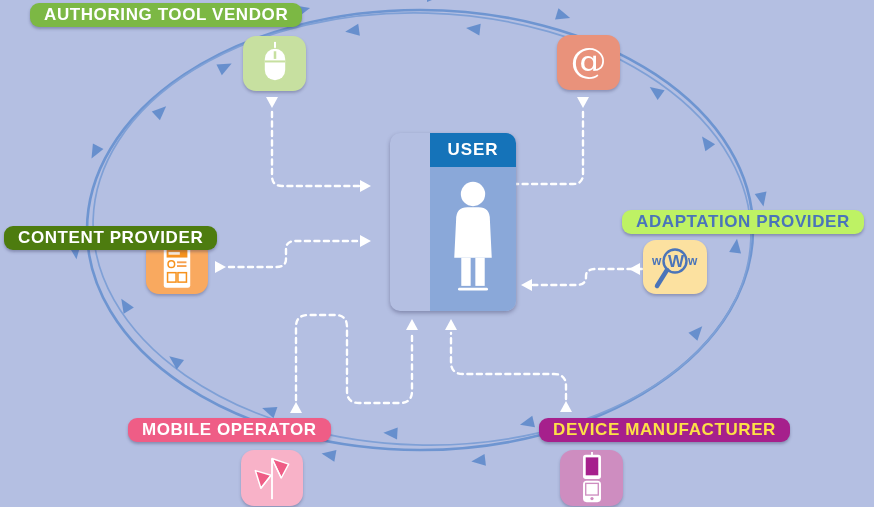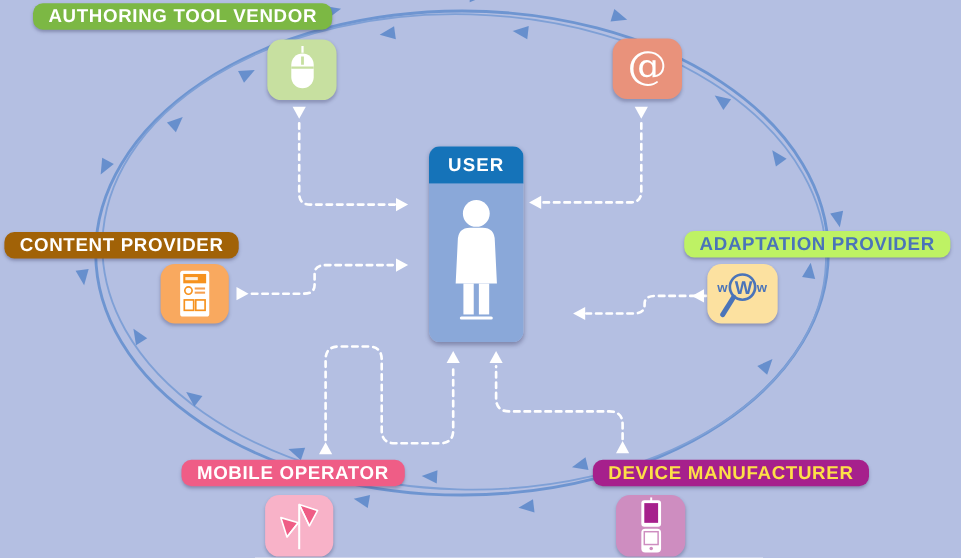--- a/index.html
+++ b/index.html
@@ -17,21 +17,21 @@
   }
   .icon-box{
     position:absolute;border-radius:13px;z-index:1;
     display:flex;align-items:center;justify-content:center;
     box-shadow:0 2px 3px rgba(50,50,90,.3);
   }
   .user-card{
     position:absolute;left:390px;top:133px;width:86px;height:178px;
     border-radius:10px;overflow:hidden;z-index:2;
     box-shadow:0 2px 4px rgba(50,50,90,.4);
-    display:flex;flex-direction:column;
+    display:flex;flex-direction:column;padding-left:40px;
   }
   .user-header{
     height:34px;display:flex;align-items:center;justify-content:center;
     color:#fff;font-weight:bold;font-size:17px;letter-spacing:1px;
   }
   .user-body{flex:1;display:flex;align-items:center;justify-content:center;}
   .at-glyph{
     color:#fff;font-family:"DejaVu Serif",serif;font-size:36px;line-height:1;
     transform:translateY(-2px);
   }
@@ -125,21 +125,21 @@
       <rect x="4" y="2" width="28" height="44" rx="2.5" fill="#ffffff"></rect>
       <rect x="7" y="5" width="22" height="9" fill="#f6921e"></rect>
       <rect x="9" y="8" width="12" height="3" fill="#ffffff" opacity="0.85"></rect>
       <circle cx="12" cy="21" r="3.5" fill="none" stroke="#f6921e" stroke-width="1.6"></circle>
       <rect x="18" y="18" width="10" height="2" fill="#f6a04f"></rect>
       <rect x="18" y="22" width="10" height="2" fill="#f6a04f"></rect>
       <rect x="8" y="30" width="9" height="10" fill="none" stroke="#f6921e" stroke-width="1.6"></rect>
       <rect x="19" y="30" width="9" height="10" fill="none" stroke="#f6921e" stroke-width="1.6"></rect>
     </svg>
   </div>
-  <div class="label-pill" style="left: 4px; top: 211px; background: #a16207; color: rgb(255, 255, 255);">CONTENT PROVIDER</div>
+  <div class="label-pill" style="left: 4px; top: 226px; background: #4d7c0f; color: rgb(255, 255, 255);">CONTENT PROVIDER</div>
 
   <div class="icon-box" style="left: 643px; top: 240px; width: 64px; height: 54px; background: rgb(252, 225, 160);">
     <svg width="56" height="48" viewBox="0 0 56 48">
       <text x="5" y="22" font-size="12" font-weight="bold" fill="#4a74b9" font-family="Liberation Sans,sans-serif">w</text>
       <text x="21" y="24" font-size="17" font-weight="bold" fill="#4a74b9" font-family="Liberation Sans,sans-serif">W</text>
       <text x="41" y="22" font-size="12" font-weight="bold" fill="#4a74b9" font-family="Liberation Sans,sans-serif">w</text>
       <circle cx="28" cy="18" r="11.5" fill="none" stroke="#4a74b9" stroke-width="2.4"></circle>
       <line x1="20" y1="27" x2="10" y2="43" stroke="#4a74b9" stroke-width="4.5" stroke-linecap="round"></line>
     </svg>
   </div>
@@ -147,21 +147,21 @@
 
   <div class="icon-box" style="left: 241px; top: 450px; width: 62px; height: 56px; background: rgb(248, 178, 200);">
     <svg width="50" height="50" viewBox="0 0 52 54">
       <line x1="26" y1="6" x2="26" y2="50" stroke="#ffffff" stroke-width="2"></line>
       <polygon points="26,6 44,12 36,27" fill="#ef5d86" stroke="#ffffff" stroke-width="1.6" stroke-linejoin="round"></polygon>
       <line x1="26" y1="6" x2="36" y2="27" stroke="#ffffff" stroke-width="1.4"></line>
       <polygon points="25,24 8,19 14,38" fill="#ef5d86" stroke="#ffffff" stroke-width="1.6" stroke-linejoin="round"></polygon>
       <line x1="25" y1="24" x2="14" y2="38" stroke="#ffffff" stroke-width="1.4"></line>
     </svg>
   </div>
-  <div class="label-pill" style="left: 128px; top: 418px; background: rgb(239, 93, 134); color: rgb(255, 255, 255); margin-left: 37px;">MOBILE OPERATOR</div>
+  <div class="label-pill" style="left: 128px; top: 418px; background: rgb(239, 93, 134); color: rgb(255, 255, 255);">MOBILE OPERATOR</div>
 
   <div class="icon-box" style="left: 560px; top: 450px; width: 63px; height: 56px; background: rgb(206, 141, 192);">
     <svg width="32" height="52" viewBox="0 0 34 58">
       <line x1="17" y1="0" x2="17" y2="4" stroke="#ffffff" stroke-width="2"></line>
       <rect x="7" y="3" width="20" height="27" rx="3" fill="#ffffff"></rect>
       <rect x="10" y="6" width="14" height="20" fill="#a6208c"></rect>
       <rect x="7" y="32" width="20" height="24" rx="4" fill="#ffffff"></rect>
       <rect x="10" y="35" width="14" height="13" fill="none" stroke="#ce8dc0" stroke-width="1.5"></rect>
       <circle cx="17" cy="52" r="1.8" fill="#ce8dc0"></circle>
     </svg>

